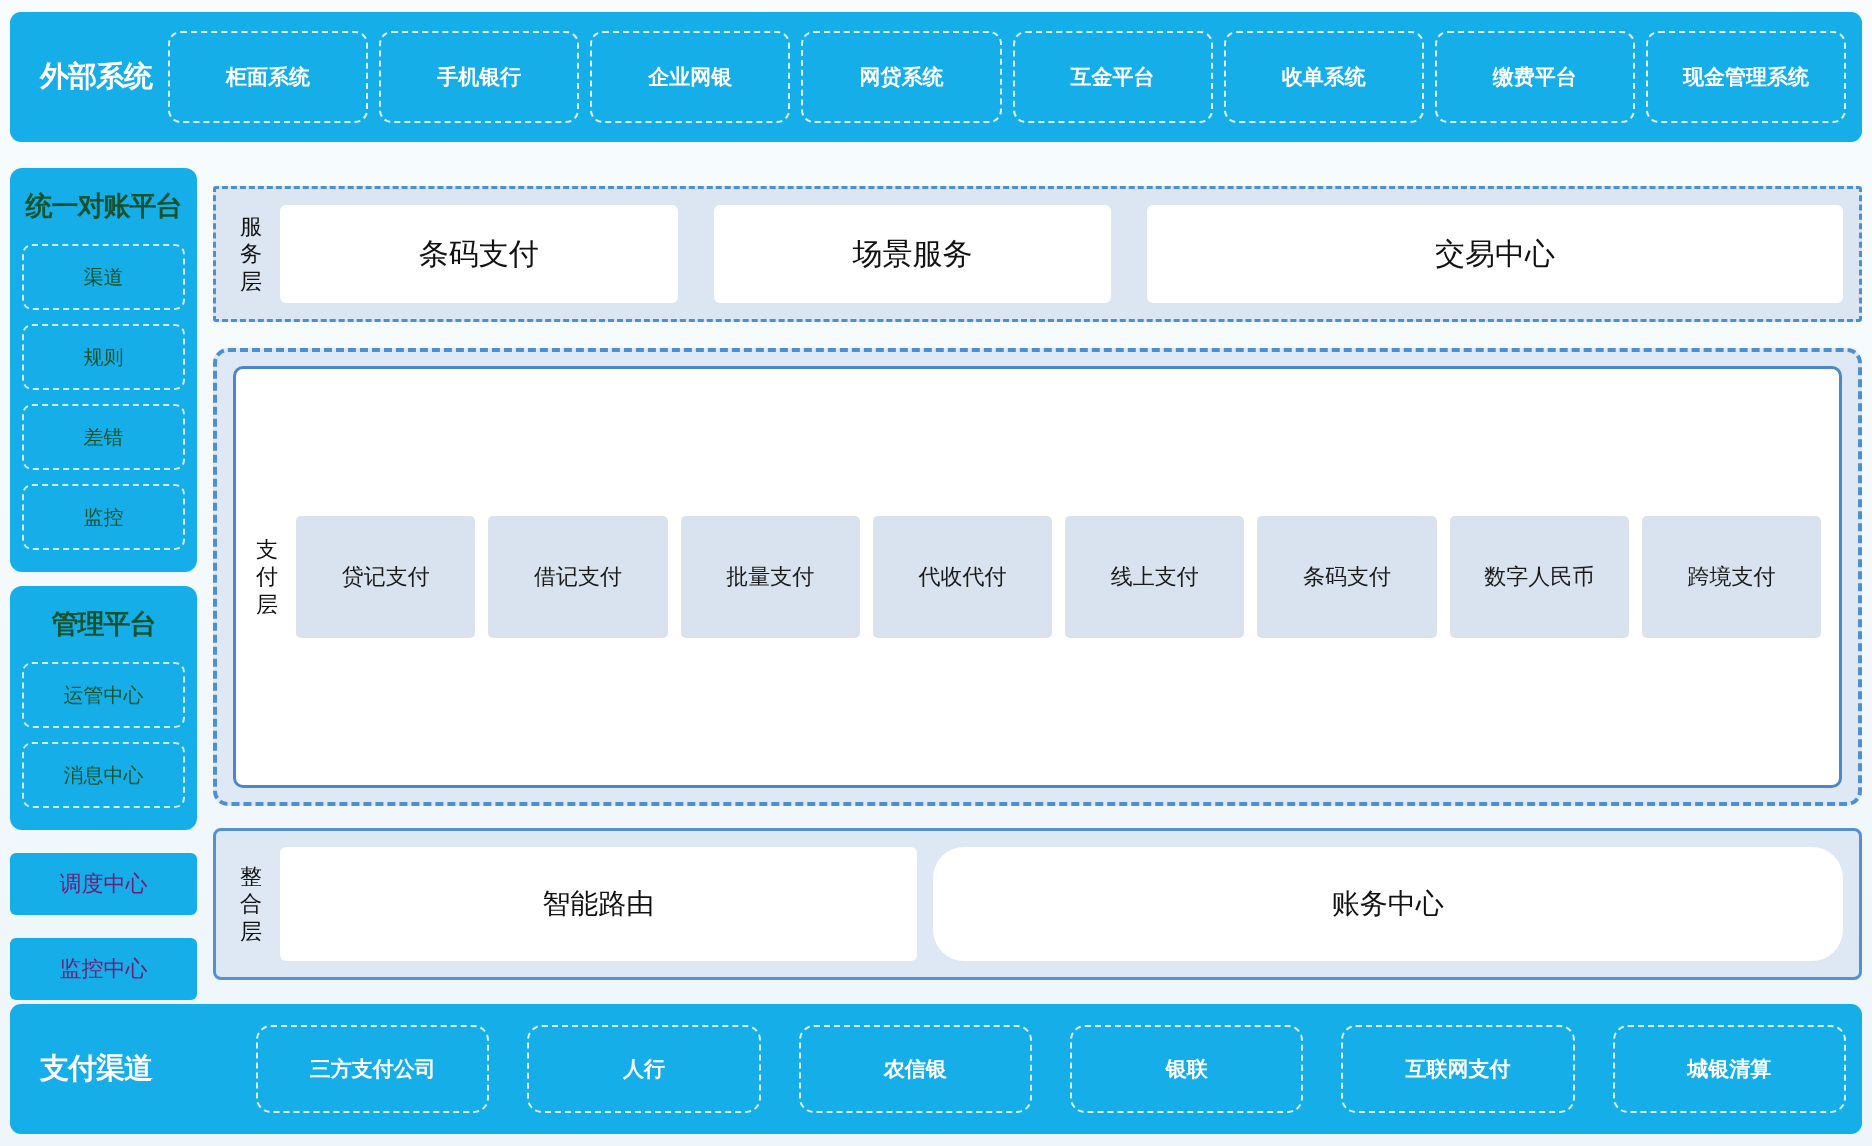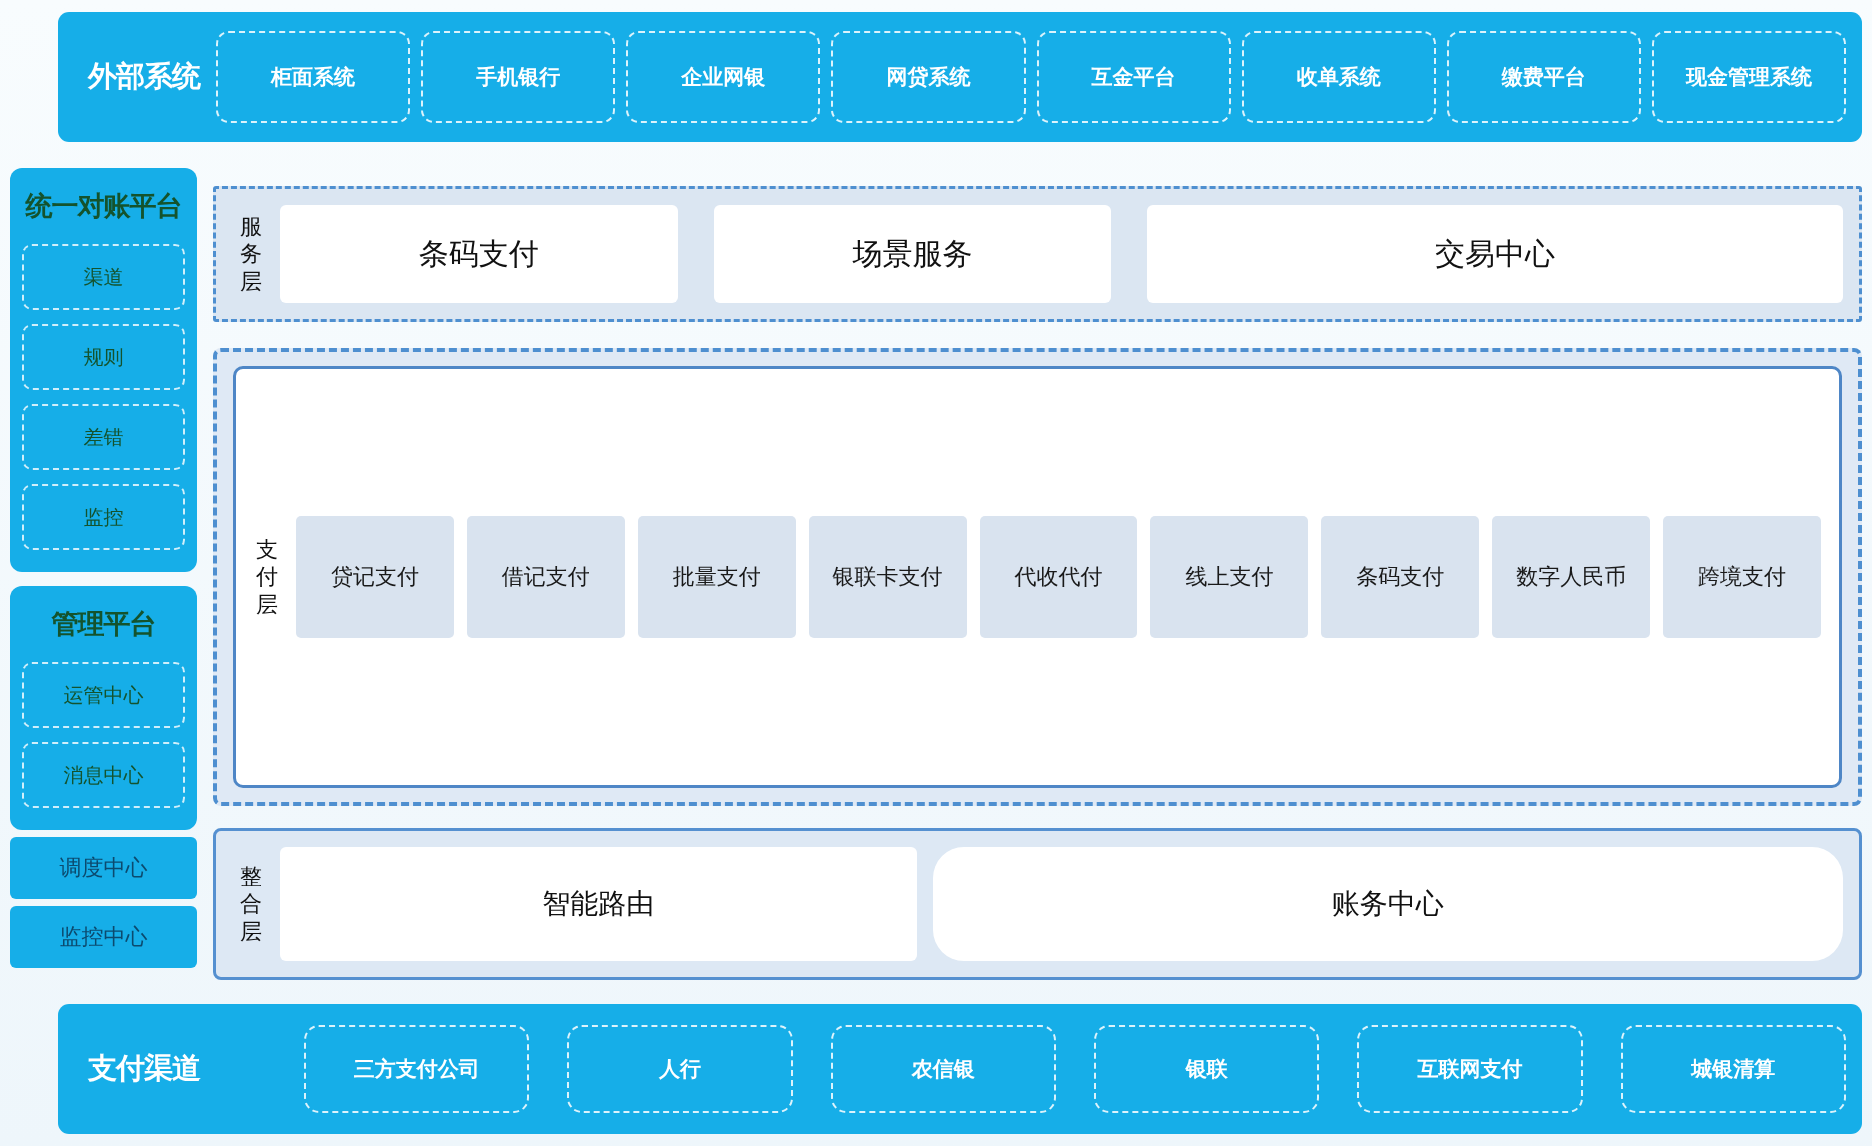--- a/index.html
+++ b/index.html
@@ -5,21 +5,21 @@
   html,body { margin:0; padding:0; background:#fff; }
   .canvas {
     position:relative; width:1872px; height:1146px; box-sizing:border-box;
     padding:12px 10px; display:flex; flex-direction:column;
     background:linear-gradient(180deg,#f8fcfe 0%, #eef6fb 100%);
     font-family:"Liberation Sans", sans-serif; color:#1a1a1a; overflow:hidden;
   }
   
   .band {
     flex:none; height:130px; background:#16AEE8; border-radius:11px;
-    display:flex; align-items:center; padding:0 16px 0 30px; color:#fff;margin-left:48px;
+    display:flex; align-items:center; padding:0 16px 0 30px; color:#fff;
   }
   .band-title { font-size:29px; font-weight:bold; white-space:nowrap; width:128px; flex:none; letter-spacing:-1px; }
   .band-items { flex:1; display:flex; gap:11px; height:92px; }
   .band-item {
     flex:1; border:2px dashed rgba(255,255,255,0.85); border-radius:13px;
     display:flex; align-items:center; justify-content:center;
     font-size:21px; font-weight:600; white-space:nowrap;
   }
   .bottom-band { margin-top:24px; }
   .bottom-band .band-items { margin-left:88px; gap:38px; height:88px; }
@@ -34,21 +34,21 @@
     background:#16AEE8; border-radius:12px; color:#14532d;
     padding:20px 12px 22px; display:flex; flex-direction:column;
   }
   .side-title { text-align:center; font-size:27px; font-weight:bold; white-space:nowrap; letter-spacing:-1px; margin-bottom:6px; }
   .side-item {
     height:62px; margin-top:14px; border:2px dashed rgba(255,255,255,0.8); border-radius:10px;
     display:flex; align-items:center; justify-content:center; font-size:20px;
   }
   .side-block.mgmt { margin-top:14px; }
   .side-solid {
-    margin-top:7px; height:62px; flex:none; background:#16AEE8; border-radius:6px; color:#0c4a6e;
+    margin-top:23px; height:62px; flex:none; background:#16AEE8; border-radius:6px; color:#701a75;
     display:flex; align-items:center; justify-content:center; font-size:22px; font-weight:500;
   }
 
   
   .right-col { flex:1; display:flex; flex-direction:column; padding-top:18px; min-width:0; }
   .vlabel {
     flex:none; width:26px; margin:0 16px 0 6px; word-break:break-all;
     line-height:1.25; text-align:center; font-size:22px; color:#111;
   }
   .vlabel.small { font-size:17px; width:20px; margin:0 8px 0 2px; line-height:1.3; }
@@ -61,21 +61,21 @@
   .svc-boxes { flex:1; display:flex; gap:36px; height:100%; }
   .white-box {
     background:#fff; border-radius:6px; display:flex; align-items:center; justify-content:center;
     font-size:30px; color:#111;
   }
   .svc-boxes .white-box { height:100%; }
   .svc-1 { flex:1; } .svc-2 { flex:1; } .svc-3 { flex:1.75; }
 
   .mid-panel {
     flex:1; margin-top:26px; box-sizing:border-box;
-    border:4px dashed #4E8FD0; border-radius:8px; background:#dfe9f5;
+    border:4px dashed #4E8FD0; border-radius:15px; background:#dfe9f5;
     padding:14px 16px; display:flex; flex-direction:column; gap:10px; min-height:0;
   }
   .card {
     background:#fff; border:3px solid #4E86C6; border-radius:10px;
     display:flex; align-items:center; padding:0 18px 0 12px; box-sizing:border-box; min-height:0;
   }
   .payment-card { flex:1.03; }
   .support-card { flex:1.3; }
   .pay-boxes { flex:1; display:flex; gap:13px; }
   .pay-box {
@@ -151,21 +151,20 @@
       </div>
 
       <div class="mid-panel">
 
         <div class="card payment-card">
           <div class="vlabel">支付层</div>
           <div class="pay-boxes">
             <div class="pay-box">贷记支付</div>
             <div class="pay-box">借记支付</div>
             <div class="pay-box">批量支付</div>
-            <div class="pay-box">银联卡支付</div>
             <div class="pay-box">代收代付</div>
             <div class="pay-box">线上支付</div>
             <div class="pay-box">条码支付</div>
             <div class="pay-box">数字人民币</div>
             <div class="pay-box">跨境支付</div>
           </div>
         </div>
 
 
       </div>

